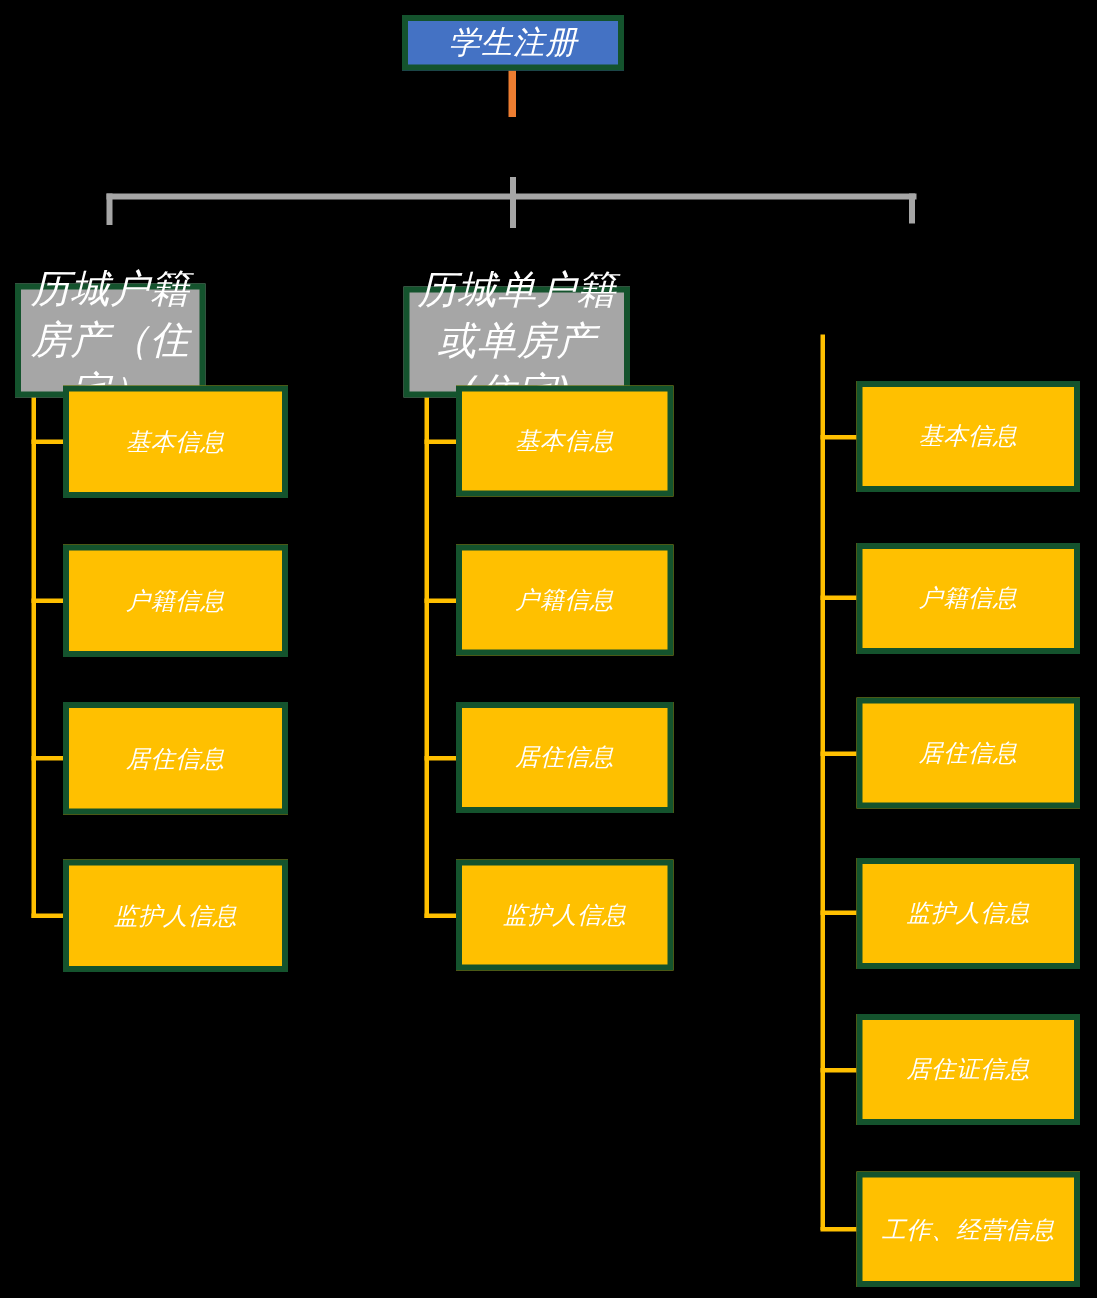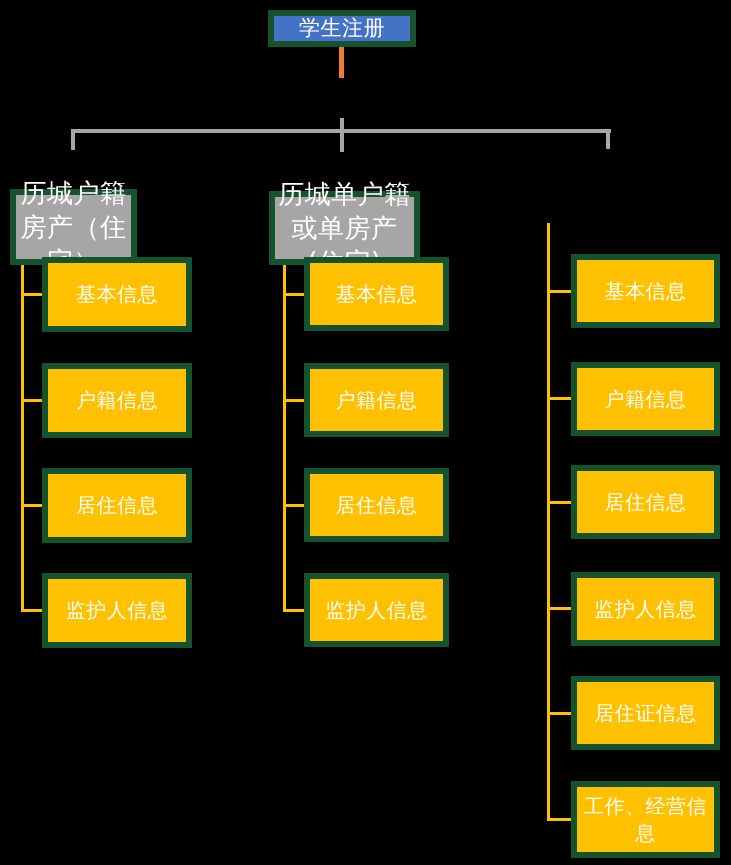--- a/index.html
+++ b/index.html
@@ -11,45 +11,46 @@
     position: relative;
     width: 731px;
     height: 865px;
     background: #000000;
     overflow: hidden;
     font-family: "DejaVu Sans", "Liberation Sans", sans-serif;
   }
   .node {
     position: absolute;
     box-sizing: border-box;
-    border: 6px solid #14532d;
+    border: 4px solid #14532d;
     display: flex;
     align-items: center;
     justify-content: center;
     text-align: center;
     color: #FFFFFF;
     line-height: 1.32;
     letter-spacing: 0.5px;
+    font-style: italic;
   }
   .node--root {
     background: #4472C4;
     font-size: 21px;
   }
   .node--selector {
     background: #ED7D31;
     font-size: 23px;
   }
   .node--branch {
     background: #A6A6A6;
     font-size: 26px;
     margin-top: 39px;
   }
   .node--item {
     background: #FFC000;
-    font-size: 20px;
+    font-size: 16px;
   }
   .line {
     position: absolute;
   }
   .line--orange { background: #ED7D31; }
   .line--gray   { background: #A6A6A6; }
   .line--gold   { background: #FFC000; }
 </style>
 </head>
 <body>

